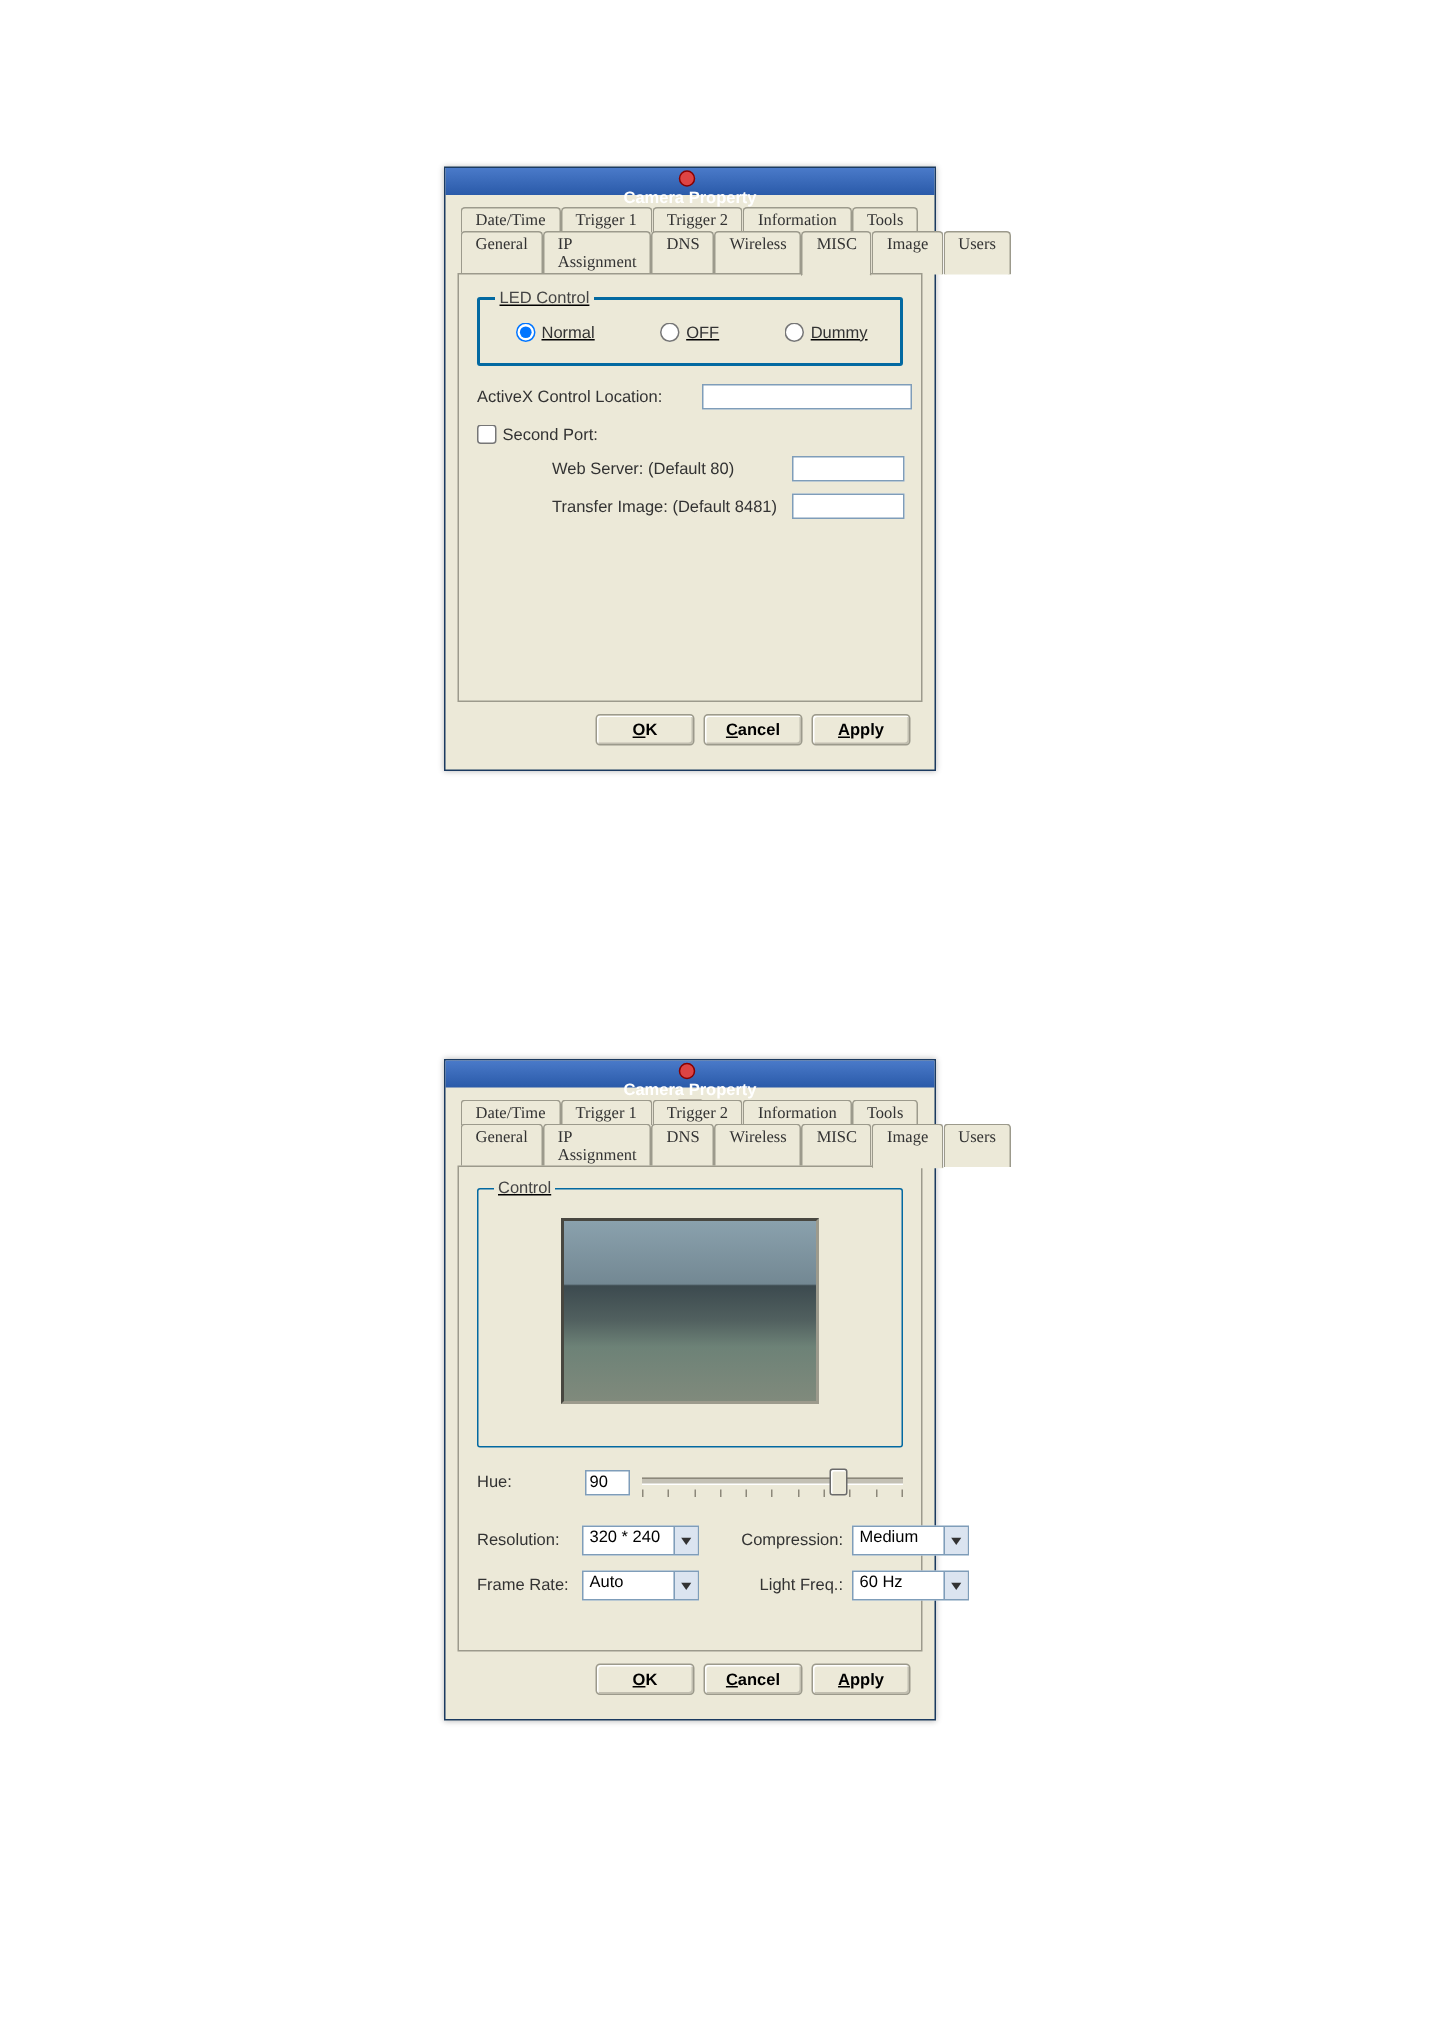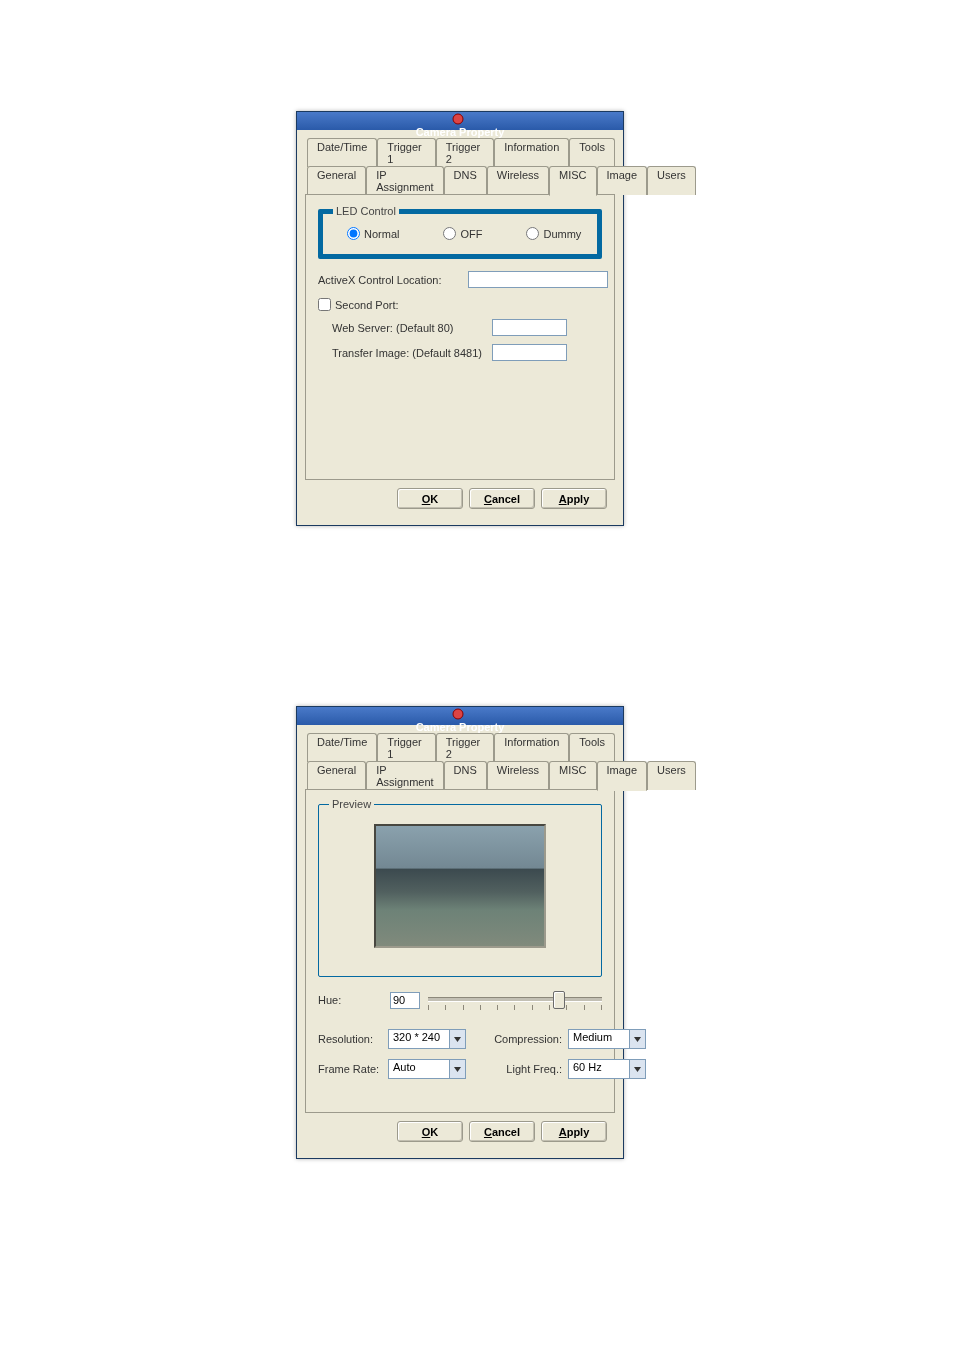--- a/index.html
+++ b/index.html
@@ -51,20 +51,21 @@
     padding: 6px 8px 8px 8px;
   }
   .tabs {
     position: relative;
     margin-top: 2px;
   }
   .tabrow {
     display: flex;
     margin-bottom: -1px;
     padding-left: 2px;
+    font-family: Liberation Serif, serif;
   }
   .tabrow.back { margin-bottom: -1px; }
   .tab {
     border: 1px solid #9c9a8c;
     border-bottom: none;
     background: #ece9d8;
     padding: 2px 9px;
     font-size: 11px;
     border-radius: 3px 3px 0 0;
     margin-right: 0px;
@@ -81,33 +82,34 @@
   }
   .tabcontent {
     border: 1px solid #9c9a8c;
     background: #ece9d8;
     position: relative;
     z-index: 1;
   }
   .tc-misc { height: 264px; padding: 10px 12px; }
   .tc-image { height: 304px; padding: 8px 12px 10px 12px; }
   fieldset.group {
-    border: 5px solid #0369a1;
+    border: 2px solid #0369a1;
     border-radius: 2px;
     padding: 10px 10px 14px 10px;
     margin: 0 0 12px 0;
+    text-decoration: underline;
   }
   fieldset.group legend { color: #444; padding: 0 3px; font-size: 11px; }
   .radio-row { display: flex; gap: 44px; padding-left: 14px; }
   .radio-opt { display: flex; align-items: center; gap: 4px; font-size: 11px; color: #333; }
   .radio-opt input { margin: 0; }
   .field-row { display: flex; align-items: center; margin: 8px 0; }
   .field-row .lbl { flex: 0 0 150px; color: #333; }
   .field-row.indent { padding-left: 14px; }
-  .field-row.indent .lbl { flex: 0 0 160px; }
+  .field-row.indent .lbl { flex: 0 0 160px; margin-left: 36px; }
   input[type=text].tbox, .tbox {
     height: 17px;
     border: 1px solid #7f9db9;
     background: #fff;
     font-family: inherit;
     font-size: 11px;
     padding: 0 2px;
     box-sizing: border-box;
   }
   .tbox.sunken {
@@ -294,21 +296,21 @@
         <div class="tab">General</div>
         <div class="tab">IP Assignment</div>
         <div class="tab">DNS</div>
         <div class="tab">Wireless</div>
         <div class="tab">MISC</div>
         <div class="tab active">Image</div>
         <div class="tab">Users</div>
       </div>
       <div class="tabcontent tc-image">
         <fieldset class="group" style="border-width:1px;">
-          <legend>Preview</legend>
+          <legend>Control</legend>
           <div class="preview-box"></div>
         </fieldset>
 
         <div class="slider-row">
           <span class="lbl">Hue:</span>
           <input type="text" class="tbox sunken w30" value="90" style="">
           <div class="slider-wrap">
             <div class="slider-track"></div>
             <div class="slider-ticks">
                 <span></span>

